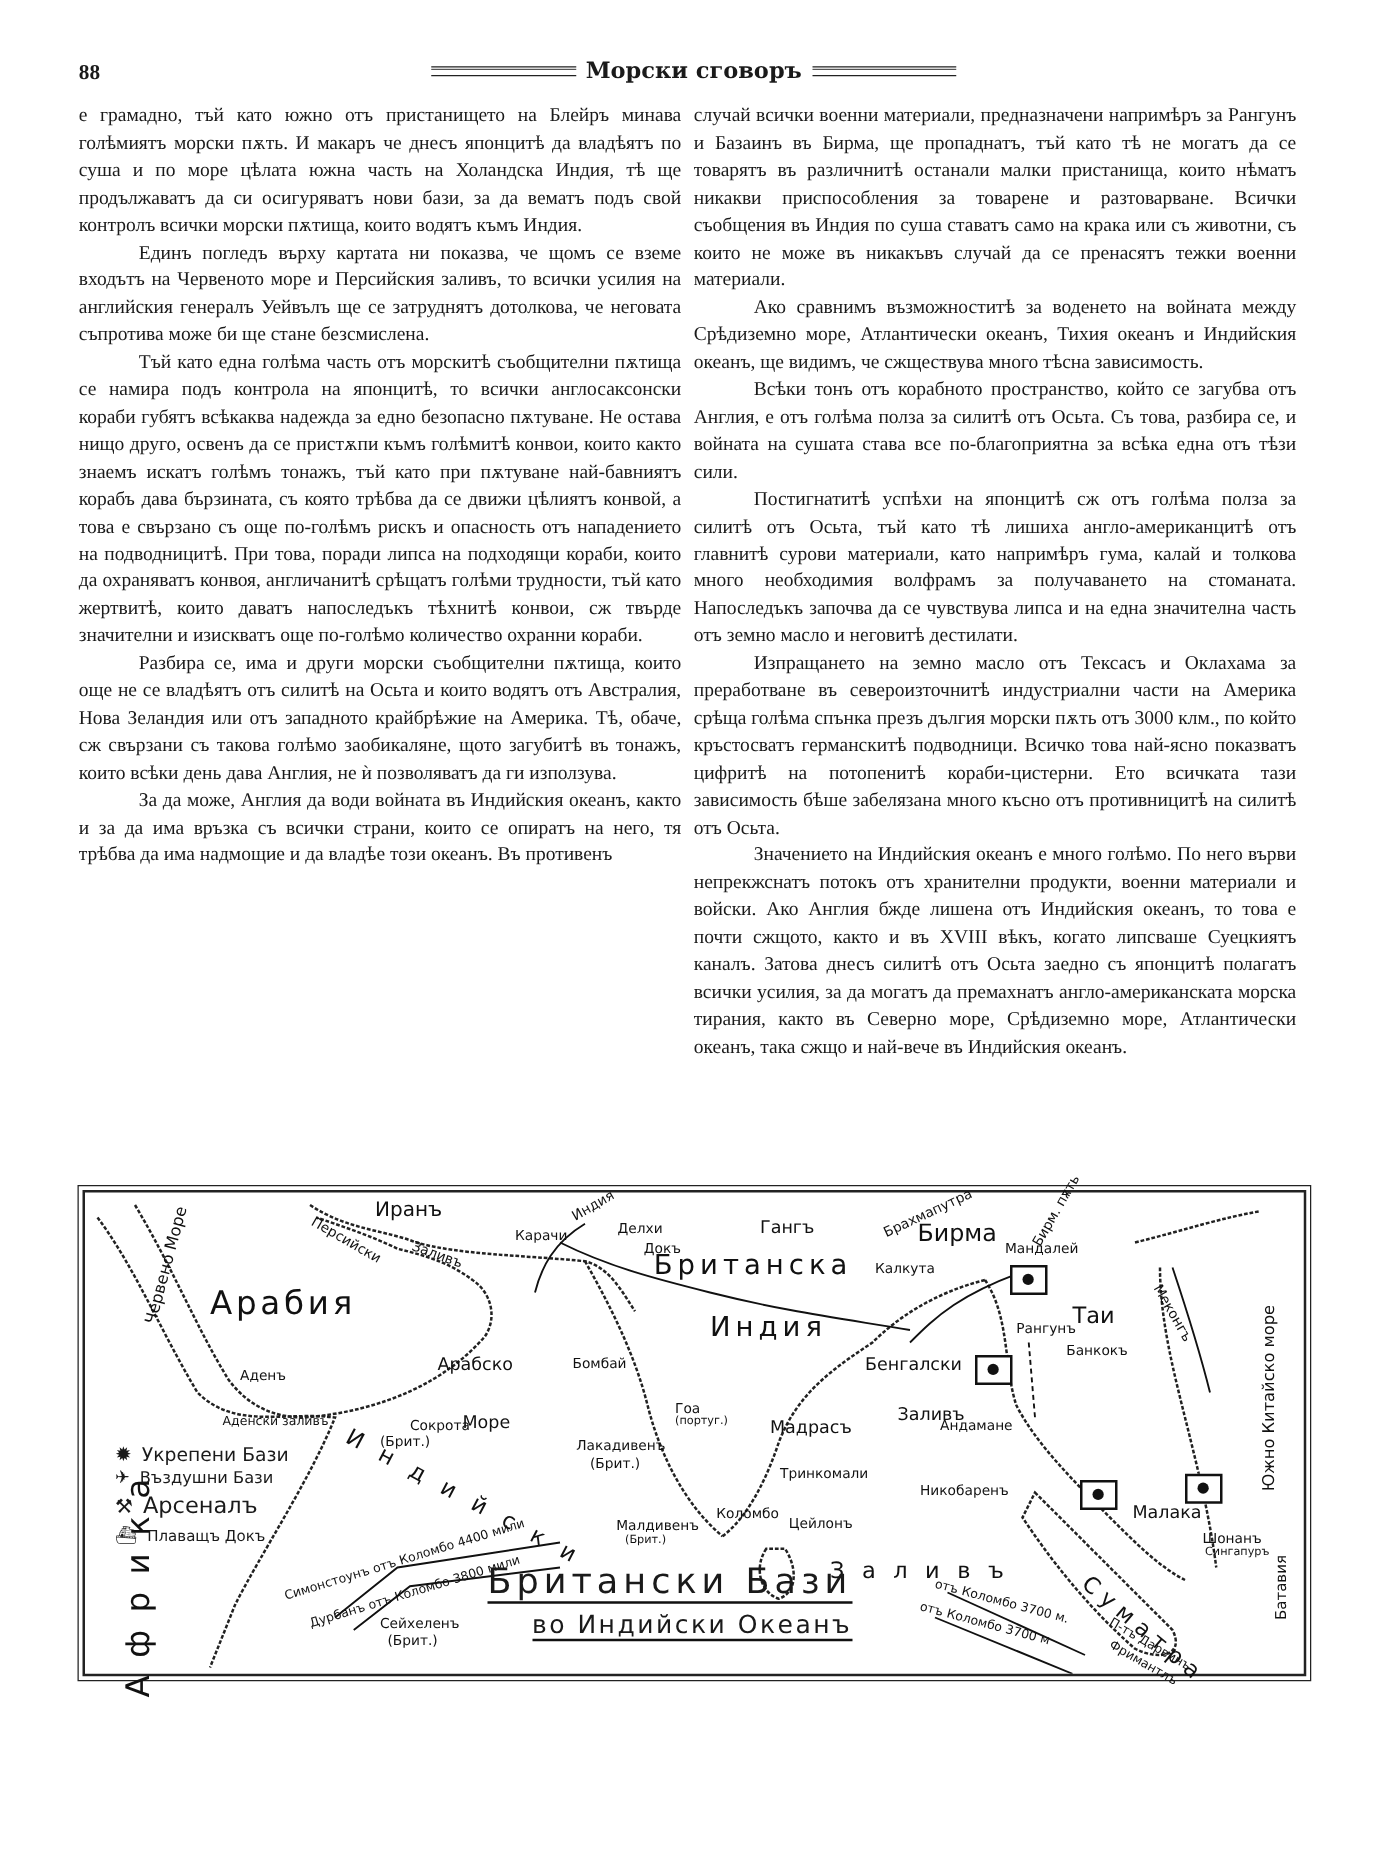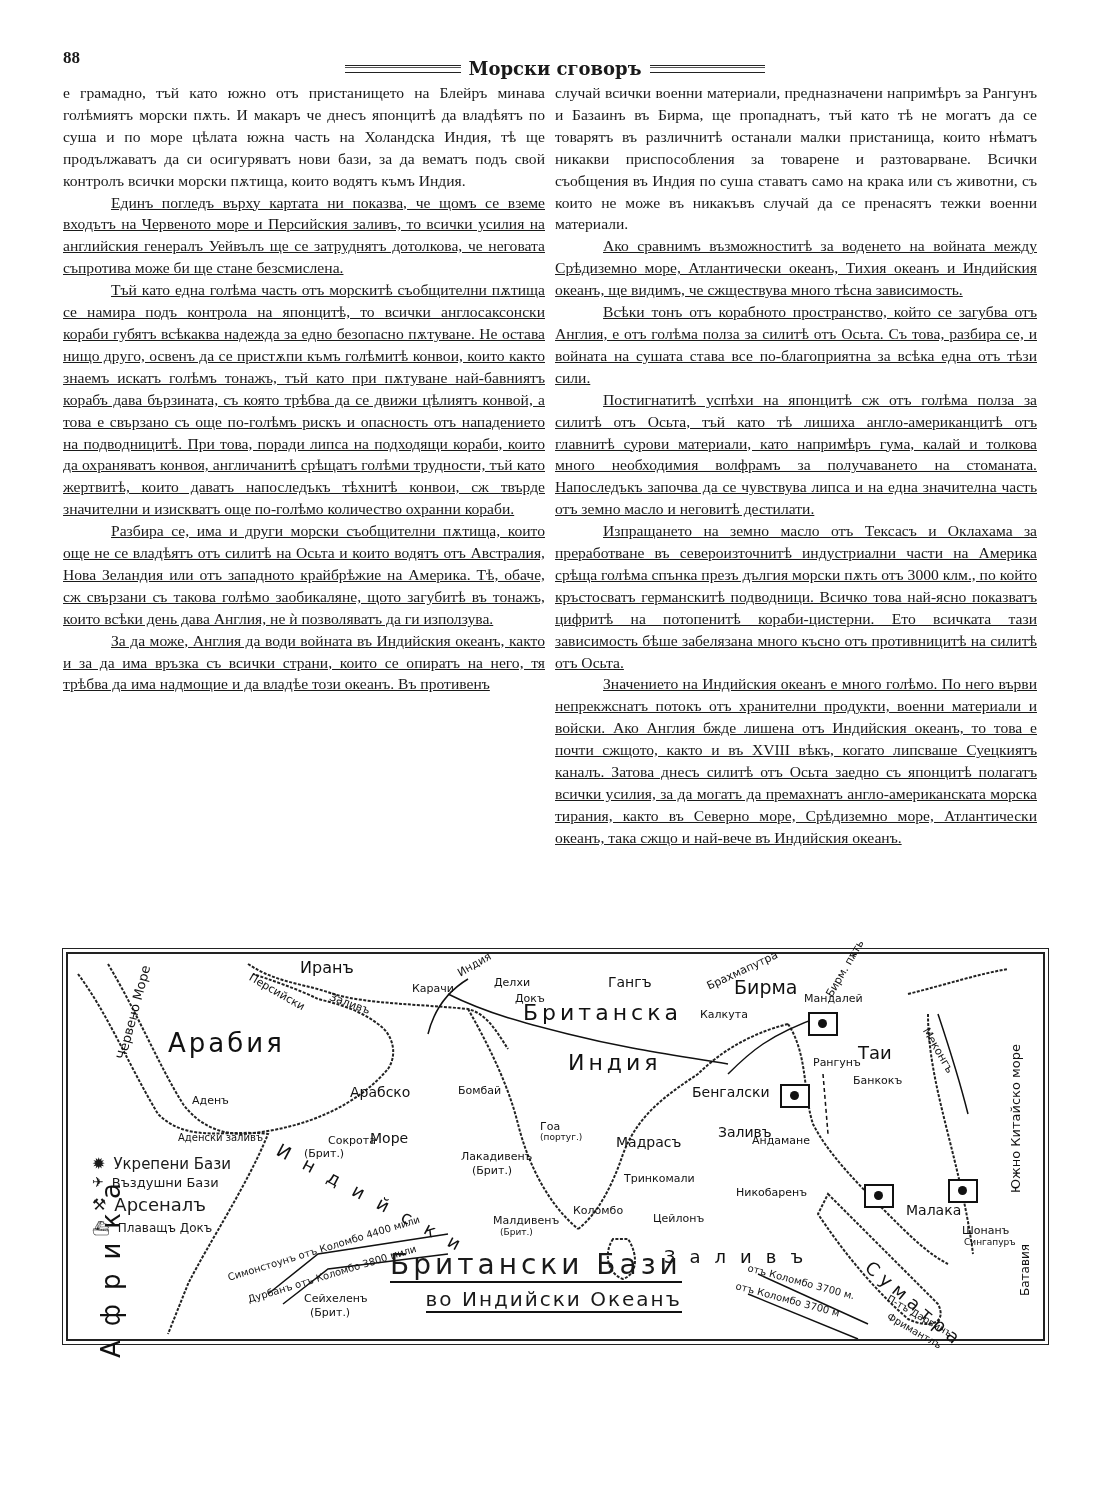--- a/index.html
+++ b/index.html
@@ -1,27 +1,27 @@
 <!DOCTYPE html>
 <html><head>
 <meta charset="utf-8">
 <style>
   html, body { margin:0; padding:0; background:#fff; }
   body { width:1105px; height:1500px; position:relative; overflow:hidden; color:#1a1a1a;
          font-family:"Liberation Serif", serif; }
   .page-number { position:absolute; left:63px; top:48px; font-size:17px; font-weight:bold; }
-  .header { position:absolute; left:345px; top:46px; width:420px; display:flex; align-items:center; gap:8px;margin-top:12px; }
+  .header { position:absolute; left:345px; top:46px; width:420px; display:flex; align-items:center; gap:8px; }
   .header .rule { flex:1; height:6px; border-top:1.5px solid #222; border-bottom:1.5px solid #222; position:relative; }
   .header .rule::after { content:""; position:absolute; left:0; right:0; top:1.5px; border-top:1px solid #555; }
   .header .title { font-size:18px; font-weight:bold; white-space:nowrap; font-family:"DejaVu Serif", serif; }
   .col { position:absolute; top:82px; width:482px; font-size:15.6px; line-height:21.9px; text-align:justify; }
   .col.left { left:63px; }
   .col.right { left:555px; }
   .col p { margin:0; text-indent:0; }
-  .col p.indent { text-indent:48px;text-decoration:underline; }
+  .col p.indent { text-indent:48px; }
   .map { position:absolute; left:66px; top:952px; width:975px; height:385px; border:2px solid #222; outline:1px solid #222; outline-offset:3px; }
   .map svg { position:absolute; left:0; top:0; width:100%; height:100%; }
   .lbl { position:absolute; font-family:"DejaVu Sans", sans-serif; color:#111; white-space:nowrap; }
   .lbl.small { font-size:11px; }
   .lbl.med { font-size:14px; }
   .lbl.big { font-size:24px; letter-spacing:4px; }
   .lbl.huge { font-size:26px; letter-spacing:3px; }
   .legend-item { position:absolute; left:20px; font-family:"DejaVu Sans", sans-serif; display:flex; align-items:center; gap:8px; white-space:nowrap; }
   .map-title { position:absolute; font-family:"DejaVu Sans", sans-serif; text-align:right; }
   .map-title .t1 { font-size:28px; letter-spacing:4px; border-bottom:2px solid #111; display:block; }
@@ -123,21 +123,21 @@
   <div class="lbl med" style="left:650px;top:170px;">Заливъ</div>
   <div class="lbl small" style="left:472px;top:166px;">Гоа</div>
   <div class="lbl small" style="left:472px;top:178px;font-size:9px;">(португ.)</div>
   <div class="lbl med" style="left:548px;top:180px;">Мадрасъ</div>
   <div class="lbl small" style="left:393px;top:196px;">Лакадивенъ</div>
   <div class="lbl small" style="left:404px;top:210px;">(Брит.)</div>
   <div class="lbl small" style="left:230px;top:180px;margin-left:30px;">Сокрота</div>
   <div class="lbl small" style="left:236px;top:193px;">(Брит.)</div>
   <div class="lbl small" style="left:556px;top:218px;">Тринкомали</div>
   <div class="lbl small" style="left:505px;top:250px;">Коломбо</div>
-  <div class="lbl small" style="left:585px;top:258px;">Цейлонъ</div>
+  <div class="lbl small" style="left:563px;top:258px;">Цейлонъ</div>
   <div class="lbl small" style="left:425px;top:260px;">Малдивенъ</div>
   <div class="lbl small" style="left:432px;top:273px;font-size:9px;">(Брит.)</div>
   <div class="lbl small" style="left:684px;top:180px;">Андамане</div>
   <div class="lbl small" style="left:668px;top:232px;">Никобаренъ</div>
   <div class="lbl med" style="left:838px;top:248px;">Малака</div>
   <div class="lbl small" style="left:894px;top:270px;">Шонанъ</div>
   <div class="lbl small" style="left:896px;top:283px;font-size:9px;">Сингапуръ</div>
   <div class="vert lbl" style="left:950px;top:290px;font-size:12px;">Батавия</div>
   <div class="rot med lbl" style="left:800px;top:300px;transform:rotate(40deg);font-size:18px;letter-spacing:6px;">Суматра</div>
   <div class="rot small lbl" style="left:820px;top:338px;transform:rotate(30deg);font-size:10px;">П-тъ Дарвинъ</div>

